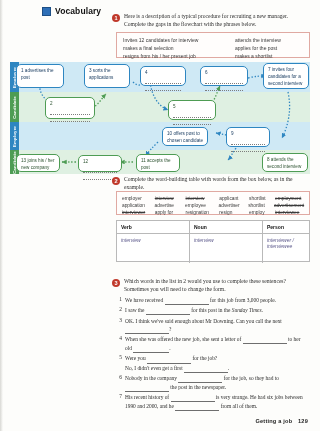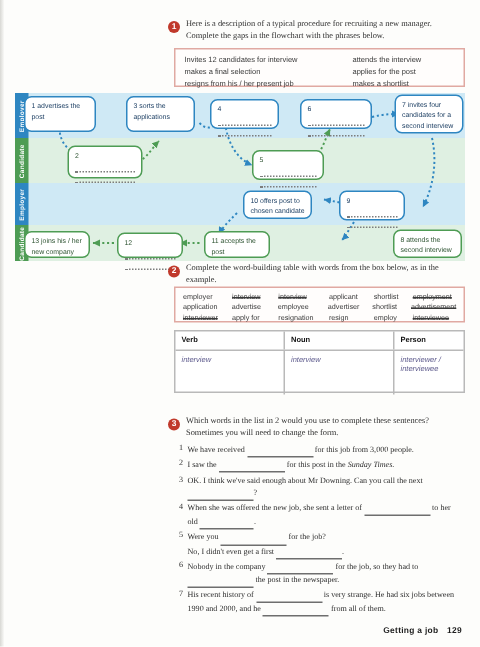--- a/index.html
+++ b/index.html
@@ -100,20 +100,24 @@
   .footer .pg{margin-left:4px;}
 
   .scanedge{position:absolute;left:0;top:0;width:3px;height:431px;background:linear-gradient(to right,#d8d8d4,rgba(255,255,255,0));}
 </style>
 </head>
 <body>
 
 <div class="page">
   <div class="scanedge"></div>
 
+  <div class="hdr">
+    <span class="hdr-sq"></span>
+    <span class="hdr-title">Vocabulary</span>
+  </div>
 
   <div class="instr" style="left:112px;top:13px;width:200px;">
     <span class="num-badge">1</span>
     <div>
       <p>Here is a description of a typical procedure for recruiting a new manager.</p>
       <p>Complete the gaps in the flowchart with the phrases below.</p>
     </div>
   </div>
 
   <div class="phrasebox">

